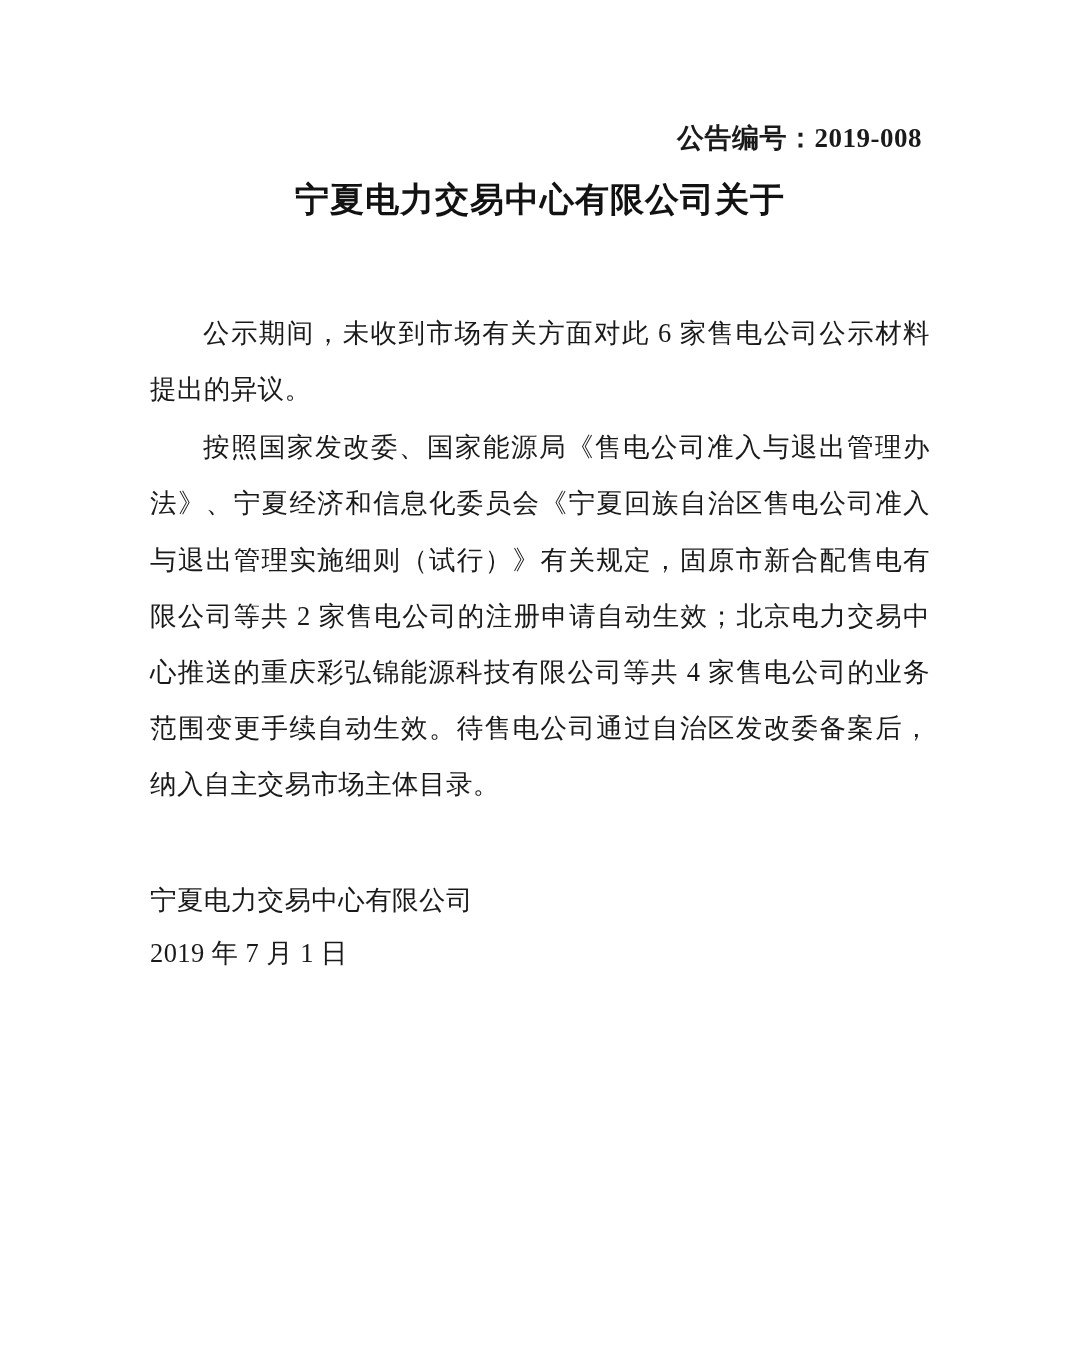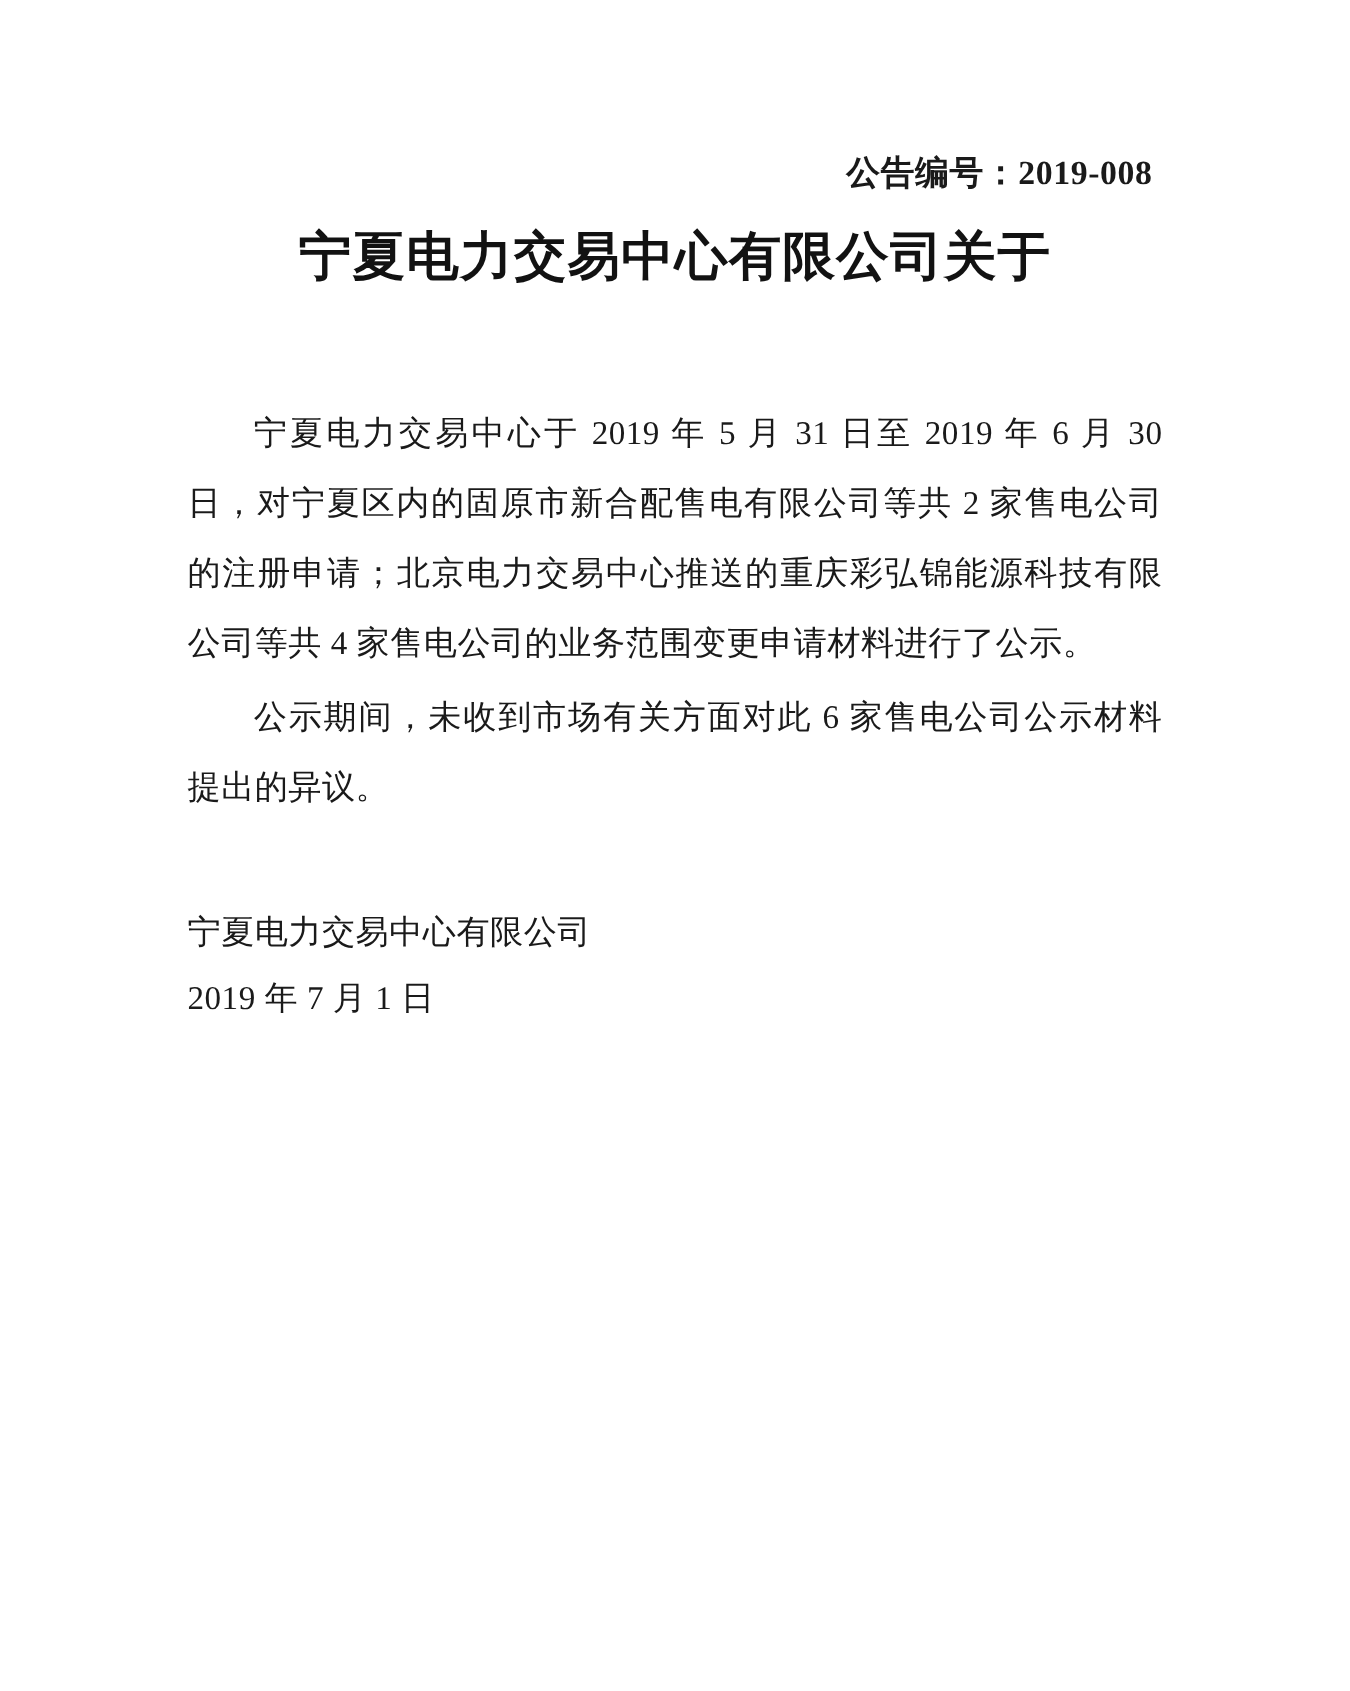--- a/index.html
+++ b/index.html
@@ -28,21 +28,21 @@
     font-weight: bold;
     letter-spacing: 0.5px;
     margin: 0 8px 14px 0;
     line-height: 1.4;
   }
   .doc-number .num {
     font-family: "Liberation Serif", "DejaVu Serif", serif;
   }
   .title {
     text-align: center;
-    font-size: 42px;
+    font-size: 34px;
     font-weight: bold;
     line-height: 1.62;
     letter-spacing: 1px;
     margin: 0 0 0 0;
     color: #121212;
   }
   .title .line {
     display: block;
   }
   .body-block {
@@ -79,22 +79,22 @@
 
   <div class="doc-number">
     <span>公告编号：</span><span class="num">2019-008</span>
   </div>
 
   <h1 class="title">
     <span class="line">宁夏电力交易中心有限公司关于</span>
   </h1>
 
   <div class="body-block">
-    <p class="para">宁夏电力交易中心于 2019 年 5 月 31 日至 2019 年 6 月 30 日，对宁夏区内的固原市新合配售电有限公司等共 2 家售电公司的注册申请；北京电力交易中心推送的重庆彩弘锦能源科技有限公司等共 4 家售电公司的业务范围变更申请材料进行了公示。</p>
     <p class="para">公示期间，未收到市场有关方面对此 6 家售电公司公示材料提出的异议。</p>
+    <p class="para">按照国家发改委、国家能源局《售电公司准入与退出管理办法》、宁夏经济和信息化委员会《宁夏回族自治区售电公司准入与退出管理实施细则（试行）》有关规定，固原市新合配售电有限公司等共 2 家售电公司的注册申请自动生效；北京电力交易中心推送的重庆彩弘锦能源科技有限公司等共 4 家售电公司的业务范围变更手续自动生效。待售电公司通过自治区发改委备案后，纳入自主交易市场主体目录。</p>
   </div>
 
   <div class="signature">
     <div>宁夏电力交易中心有限公司</div>
     <div class="sig-date">2019 年 7 月 1 日</div>
   </div>
 
 </div>
 
 </body></html>

